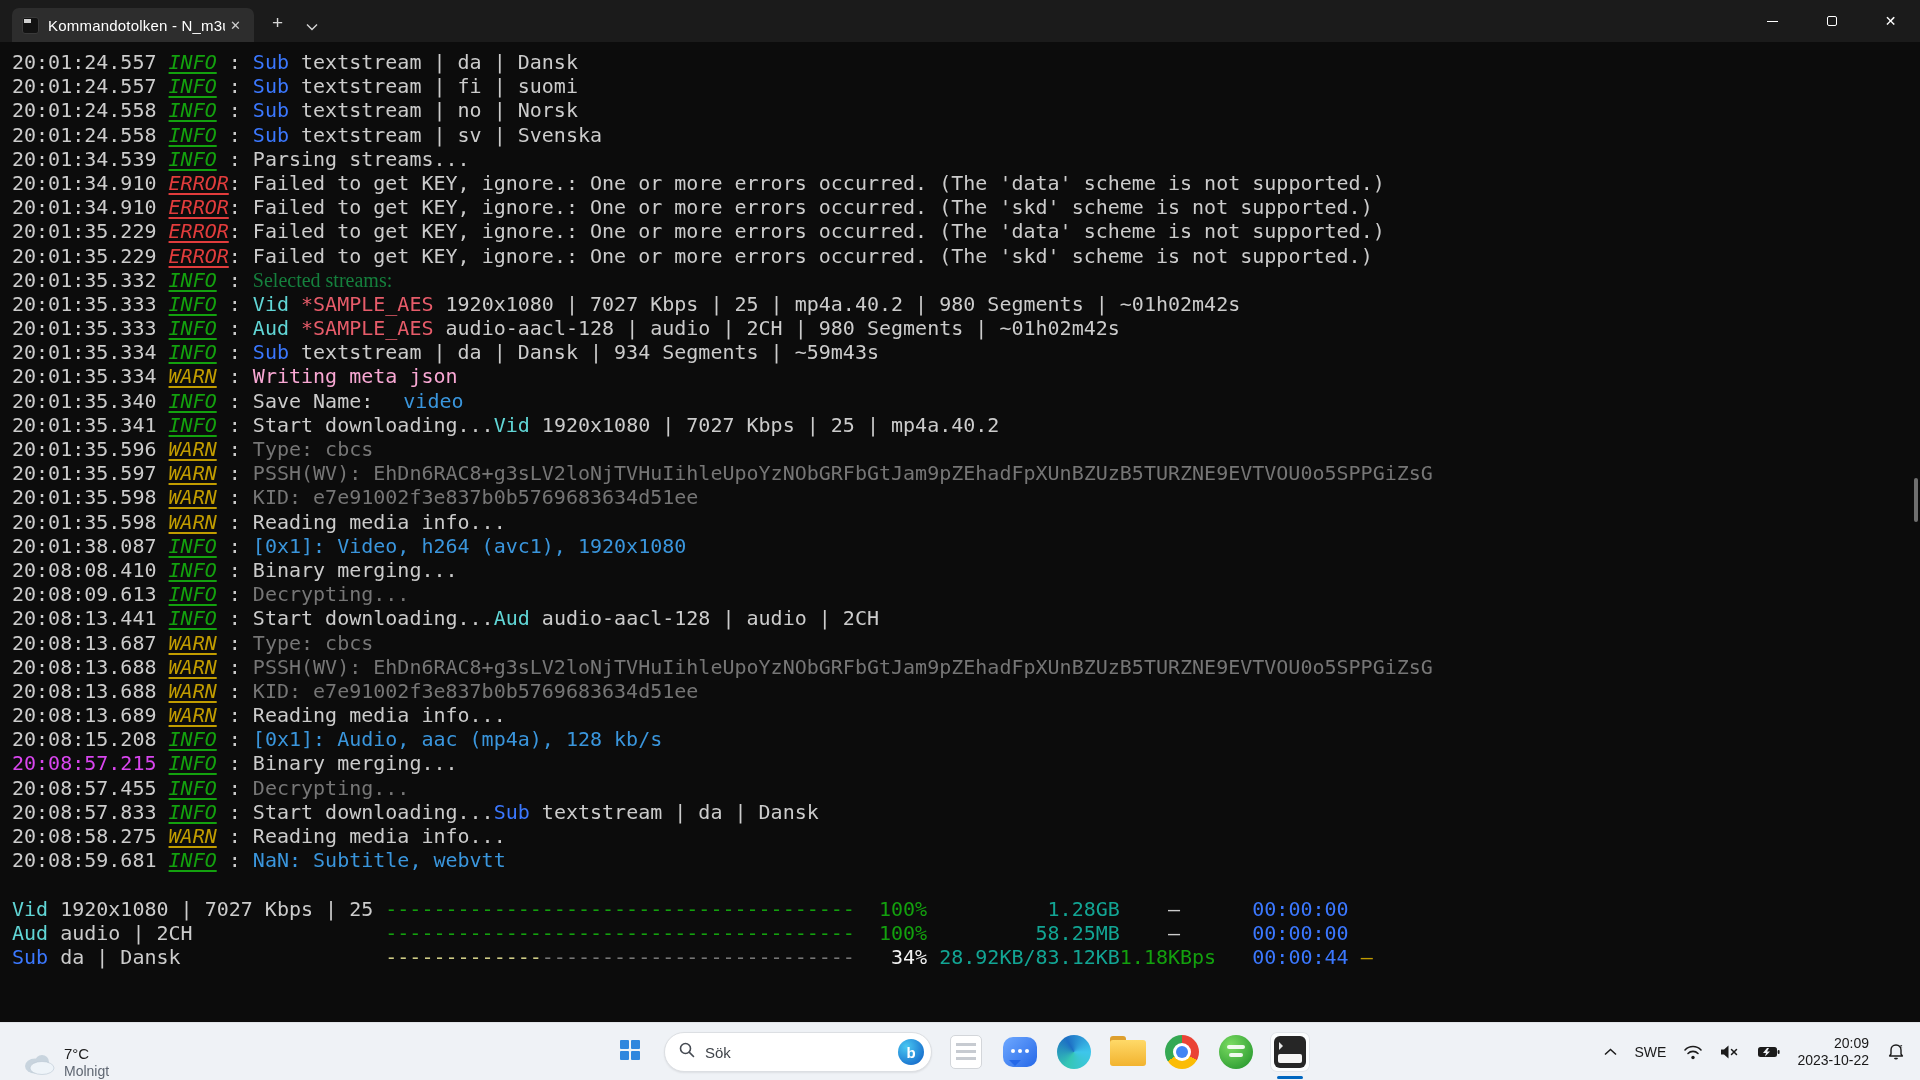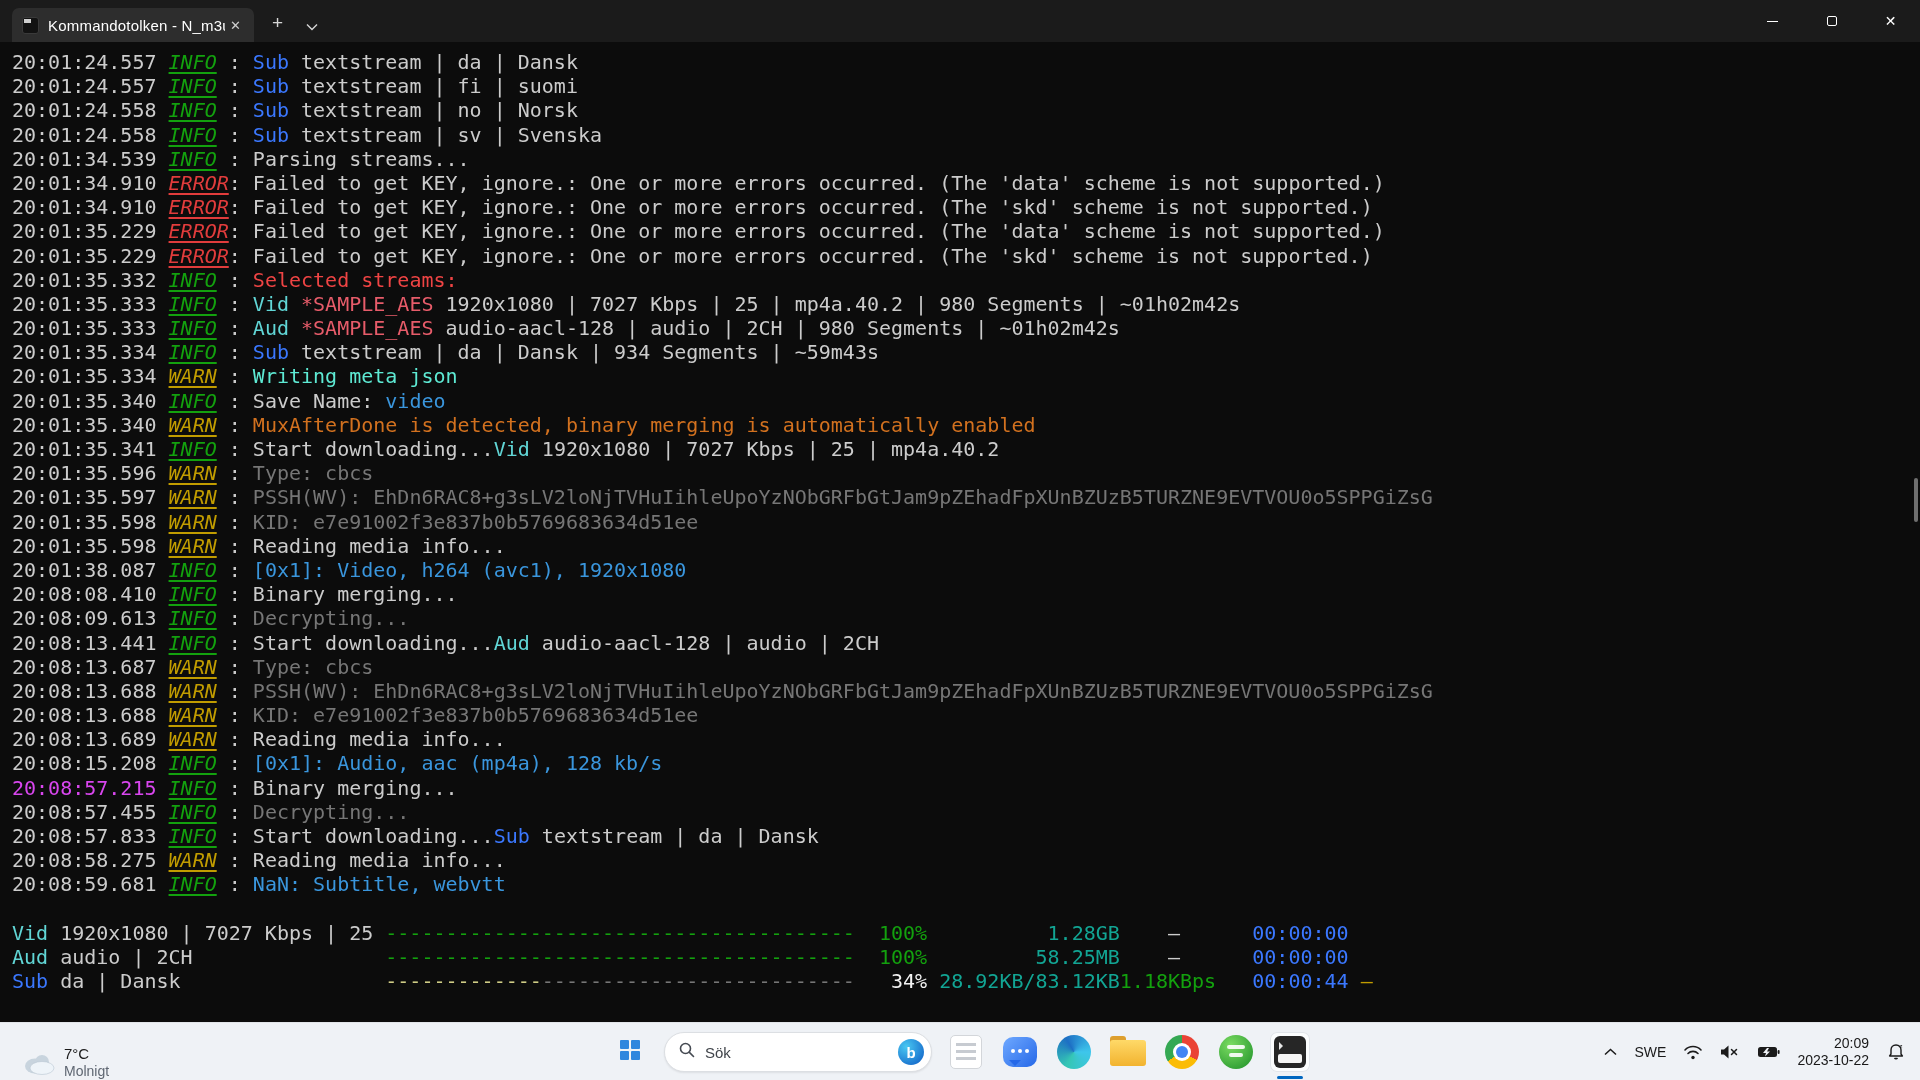--- a/index.html
+++ b/index.html
@@ -126,27 +126,26 @@
   <div id="log">
       <div class="line"><span style="color: rgb(204, 204, 204);">20:01:24.557 </span><u style="color: rgb(19, 161, 14);">INFO</u><span style="color: rgb(204, 204, 204);"> : </span><span style="color: rgb(59, 120, 255);">Sub</span><span style="color: rgb(204, 204, 204);"> textstream | da | Dansk</span></div>
       <div class="line"><span style="color: rgb(204, 204, 204);">20:01:24.557 </span><u style="color: rgb(19, 161, 14);">INFO</u><span style="color: rgb(204, 204, 204);"> : </span><span style="color: rgb(59, 120, 255);">Sub</span><span style="color: rgb(204, 204, 204);"> textstream | fi | suomi</span></div>
       <div class="line"><span style="color: rgb(204, 204, 204);">20:01:24.558 </span><u style="color: rgb(19, 161, 14);">INFO</u><span style="color: rgb(204, 204, 204);"> : </span><span style="color: rgb(59, 120, 255);">Sub</span><span style="color: rgb(204, 204, 204);"> textstream | no | Norsk</span></div>
       <div class="line"><span style="color: rgb(204, 204, 204);">20:01:24.558 </span><u style="color: rgb(19, 161, 14);">INFO</u><span style="color: rgb(204, 204, 204);"> : </span><span style="color: rgb(59, 120, 255);">Sub</span><span style="color: rgb(204, 204, 204);"> textstream | sv | Svenska</span></div>
       <div class="line"><span style="color: rgb(204, 204, 204);">20:01:34.539 </span><u style="color: rgb(19, 161, 14);">INFO</u><span style="color: rgb(204, 204, 204);"> : </span><span style="color: rgb(204, 204, 204);">Parsing streams...</span></div>
       <div class="line"><span style="color: rgb(204, 204, 204);">20:01:34.910 </span><u style="color: rgb(225, 60, 60);">ERROR</u><span style="color: rgb(204, 204, 204);">: </span><span style="color: rgb(204, 204, 204);">Failed to get KEY, ignore.: One or more errors occurred. (The 'data' scheme is not supported.)</span></div>
       <div class="line"><span style="color: rgb(204, 204, 204);">20:01:34.910 </span><u style="color: rgb(225, 60, 60);">ERROR</u><span style="color: rgb(204, 204, 204);">: </span><span style="color: rgb(204, 204, 204);">Failed to get KEY, ignore.: One or more errors occurred. (The 'skd' scheme is not supported.)</span></div>
       <div class="line"><span style="color: rgb(204, 204, 204);">20:01:35.229 </span><u style="color: rgb(225, 60, 60);">ERROR</u><span style="color: rgb(204, 204, 204);">: </span><span style="color: rgb(204, 204, 204);">Failed to get KEY, ignore.: One or more errors occurred. (The 'data' scheme is not supported.)</span></div>
       <div class="line"><span style="color: rgb(204, 204, 204);">20:01:35.229 </span><u style="color: rgb(225, 60, 60);">ERROR</u><span style="color: rgb(204, 204, 204);">: </span><span style="color: rgb(204, 204, 204);">Failed to get KEY, ignore.: One or more errors occurred. (The 'skd' scheme is not supported.)</span></div>
-      <div class="line"><span style="color: rgb(204, 204, 204);">20:01:35.332 </span><u style="color: rgb(19, 161, 14);">INFO</u><span style="color: rgb(204, 204, 204);"> : </span><span style="color: #ef4444;">Selected streams:</span></div>
+      <div class="line"><span style="color: rgb(204, 204, 204);">20:01:35.332 </span><u style="color: rgb(19, 161, 14);">INFO</u><span style="color: rgb(204, 204, 204);"> : </span><span style="color: #15803d; font-family: Liberation Serif, serif;">Selected streams:</span></div>
       <div class="line"><span style="color: rgb(204, 204, 204);">20:01:35.333 </span><u style="color: rgb(19, 161, 14);">INFO</u><span style="color: rgb(204, 204, 204);"> : </span><span style="color: rgb(97, 214, 214);">Vid</span><span style="color: rgb(204, 204, 204);"> </span><span style="color: rgb(231, 92, 106);">*SAMPLE_AES</span><span style="color: rgb(204, 204, 204);"> 1920x1080 | 7027 Kbps | 25 | mp4a.40.2 | 980 Segments | ~01h02m42s</span></div>
       <div class="line"><span style="color: rgb(204, 204, 204);">20:01:35.333 </span><u style="color: rgb(19, 161, 14);">INFO</u><span style="color: rgb(204, 204, 204);"> : </span><span style="color: rgb(97, 214, 214);">Aud</span><span style="color: rgb(204, 204, 204);"> </span><span style="color: rgb(231, 92, 106);">*SAMPLE_AES</span><span style="color: rgb(204, 204, 204);"> audio-aacl-128 | audio | 2CH | 980 Segments | ~01h02m42s</span></div>
       <div class="line"><span style="color: rgb(204, 204, 204);">20:01:35.334 </span><u style="color: rgb(19, 161, 14);">INFO</u><span style="color: rgb(204, 204, 204);"> : </span><span style="color: rgb(59, 120, 255);">Sub</span><span style="color: rgb(204, 204, 204);"> textstream | da | Dansk | 934 Segments | ~59m43s</span></div>
-      <div class="line"><span style="color: rgb(204, 204, 204);">20:01:35.334 </span><u style="color: rgb(193, 156, 0);">WARN</u><span style="color: rgb(204, 204, 204);"> : </span><span style="color: #5eead4;">Writing meta json</span></div>
-      <div class="line"><span style="color: rgb(204, 204, 204);">20:01:35.340 </span><u style="color: rgb(19, 161, 14);">INFO</u><span style="color: rgb(204, 204, 204);"> : </span><span style="color: rgb(204, 204, 204);">Save Name: </span><span style="color: rgb(58, 150, 221);">video</span></div>
-      <div class="line"><span style="color: rgb(204, 204, 204);">20:01:35.340 </span><u style="color: rgb(193, 156, 0);">WARN</u><span style="color: rgb(204, 204, 204);"> : </span><span style="color: rgb(210, 113, 31);">MuxAfterDone is detected, binary merging is automatically enabled</span></div>
+      <div class="line"><span style="color: rgb(204, 204, 204);">20:01:35.334 </span><u style="color: rgb(193, 156, 0);">WARN</u><span style="color: rgb(204, 204, 204);"> : </span><span style="color: #f9a8d4;">Writing meta json</span></div>
+      <div class="line"><span style="color: rgb(204, 204, 204);">20:01:35.340 </span><u style="color: rgb(19, 161, 14);">INFO</u><span style="color: rgb(204, 204, 204);"> : </span><span style="color: rgb(204, 204, 204);">Save Name: </span><span style="color: rgb(58, 150, 221); margin-left: 18px;">video</span></div>
       <div class="line"><span style="color: rgb(204, 204, 204);">20:01:35.341 </span><u style="color: rgb(19, 161, 14);">INFO</u><span style="color: rgb(204, 204, 204);"> : </span><span style="color: rgb(204, 204, 204);">Start downloading...</span><span style="color: rgb(97, 214, 214);">Vid</span><span style="color: rgb(204, 204, 204);"> 1920x1080 | 7027 Kbps | 25 | mp4a.40.2</span></div>
       <div class="line"><span style="color: rgb(204, 204, 204); margin-top: 9px;">20:01:35.596 </span><u style="color: rgb(193, 156, 0);">WARN</u><span style="color: rgb(204, 204, 204);"> : </span><span style="color: rgb(118, 118, 118);">Type: cbcs</span></div>
       <div class="line"><span style="color: rgb(204, 204, 204);">20:01:35.597 </span><u style="color: rgb(193, 156, 0);">WARN</u><span style="color: rgb(204, 204, 204);"> : </span><span style="color: rgb(118, 118, 118);">PSSH(WV): EhDn6RAC8+g3sLV2loNjTVHuIihleUpoYzNObGRFbGtJam9pZEhadFpXUnBZUzB5TURZNE9EVTVOU0o5SPPGiZsG</span></div>
       <div class="line"><span style="color: rgb(204, 204, 204);">20:01:35.598 </span><u style="color: rgb(193, 156, 0);">WARN</u><span style="color: rgb(204, 204, 204);"> : </span><span style="color: rgb(118, 118, 118);">KID: e7e91002f3e837b0b5769683634d51ee</span></div>
       <div class="line"><span style="color: rgb(204, 204, 204);">20:01:35.598 </span><u style="color: rgb(193, 156, 0);">WARN</u><span style="color: rgb(204, 204, 204);"> : </span><span style="color: rgb(204, 204, 204);">Reading media info...</span></div>
       <div class="line"><span style="color: rgb(204, 204, 204);">20:01:38.087 </span><u style="color: rgb(19, 161, 14);">INFO</u><span style="color: rgb(204, 204, 204);"> : </span><span style="color: rgb(58, 150, 221);">[0x1]: Video, h264 (avc1), 1920x1080</span></div>
       <div class="line"><span style="color: rgb(204, 204, 204); text-align: right;">20:08:08.410 </span><u style="color: rgb(19, 161, 14);">INFO</u><span style="color: rgb(204, 204, 204);"> : </span><span style="color: rgb(204, 204, 204);">Binary merging...</span></div>
       <div class="line"><span style="color: rgb(204, 204, 204);">20:08:09.613 </span><u style="color: rgb(19, 161, 14);">INFO</u><span style="color: rgb(204, 204, 204);"> : </span><span style="color: rgb(118, 118, 118);">Decrypting...</span></div>
       <div class="line"><span style="color: rgb(204, 204, 204);">20:08:13.441 </span><u style="color: rgb(19, 161, 14);">INFO</u><span style="color: rgb(204, 204, 204);"> : </span><span style="color: rgb(204, 204, 204);">Start downloading...</span><span style="color: rgb(97, 214, 214);">Aud</span><span style="color: rgb(204, 204, 204);"> audio-aacl-128 | audio | 2CH</span></div>
       <div class="line"><span style="color: rgb(204, 204, 204);">20:08:13.687 </span><u style="color: rgb(193, 156, 0);">WARN</u><span style="color: rgb(204, 204, 204);"> : </span><span style="color: rgb(118, 118, 118);">Type: cbcs</span></div>

